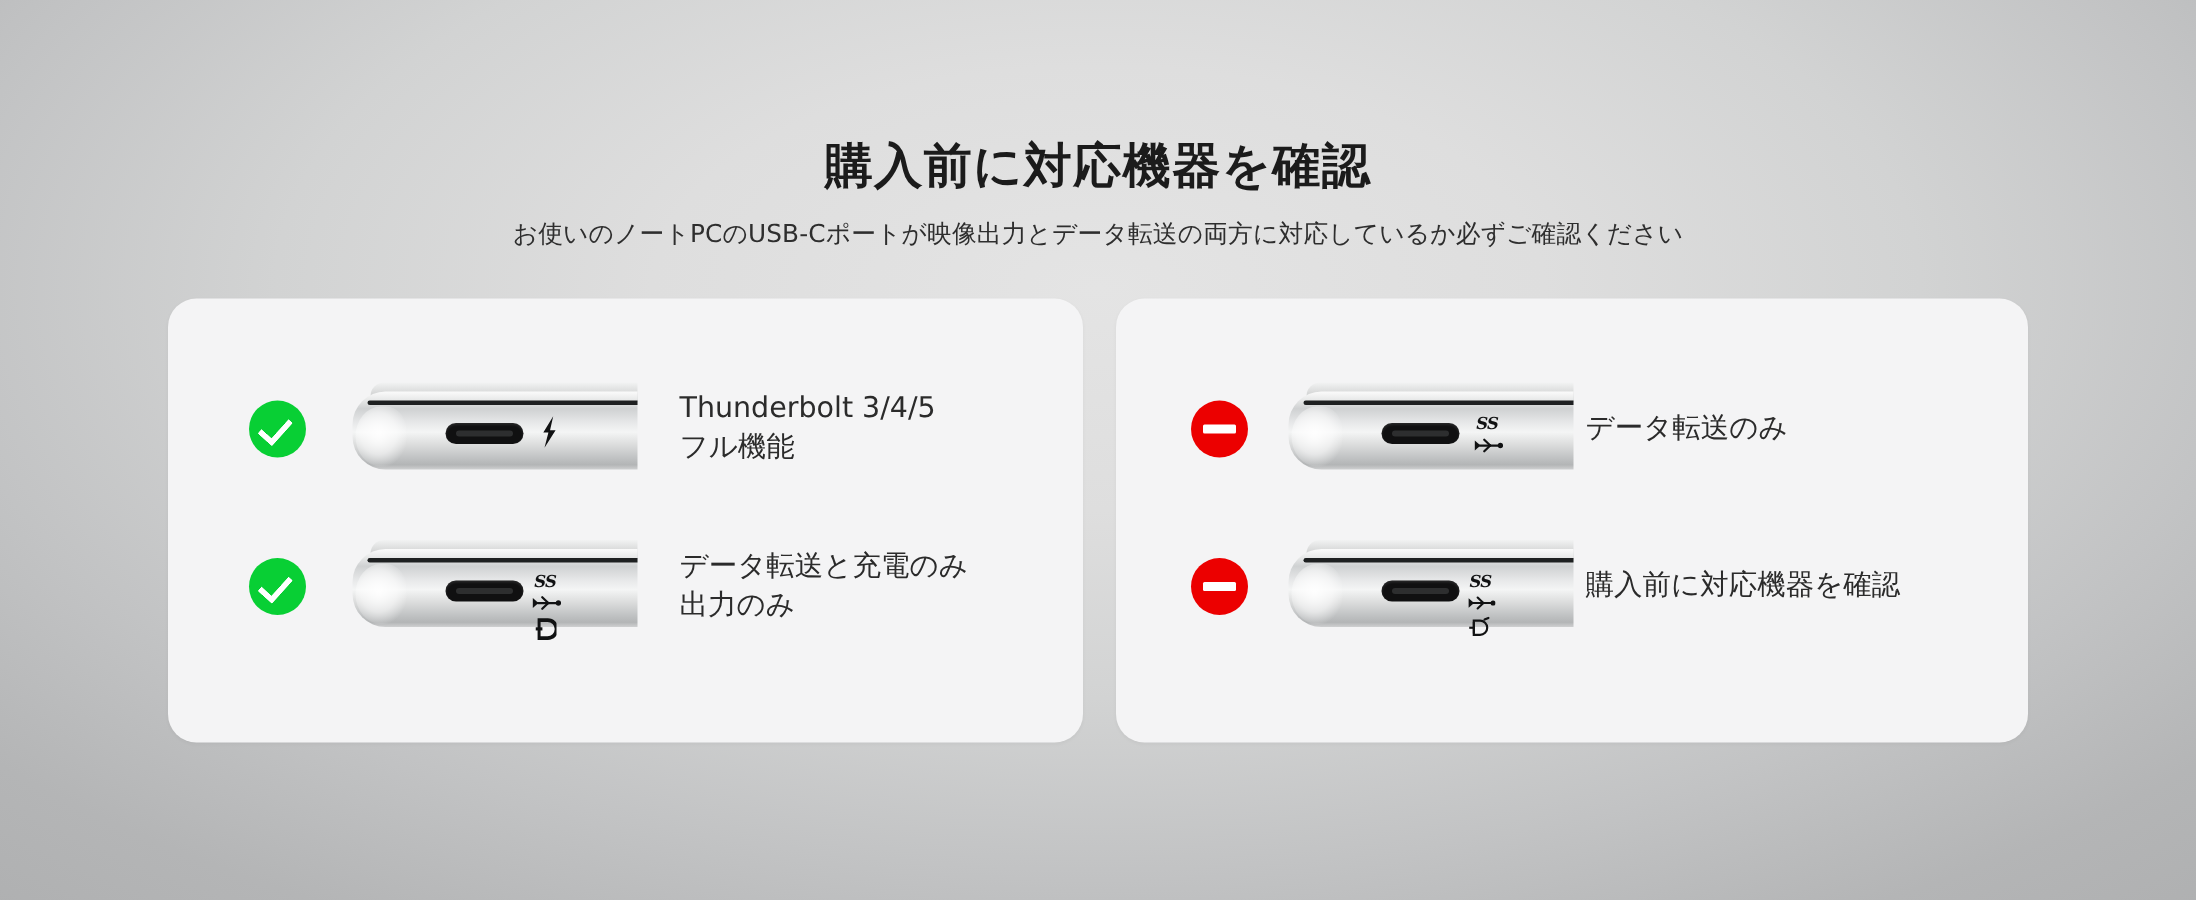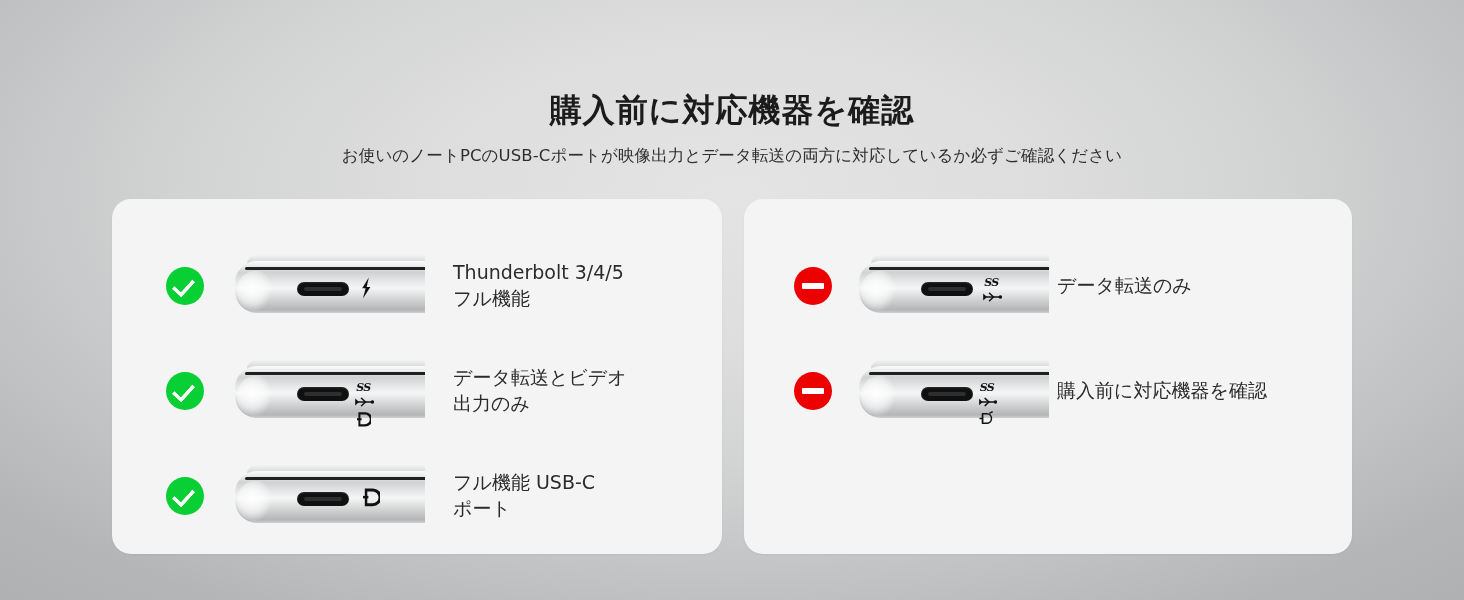--- a/index.html
+++ b/index.html
@@ -53,21 +53,21 @@
     letter-spacing: 0.1px;
     font-family: "DejaVu Sans", "Liberation Sans", sans-serif;
   }
 
   
   .panels {
     position: absolute;
     left: 112px;
     top: 199px;
     width: 1240px;
-    height: 355px;
+    height: 296px;
     display: flex;
     justify-content: space-between;
   }
   .panel {
     background: #f4f4f5;
     border-radius: 19px;
     box-sizing: border-box;
     padding: 34px 0 0 0;
     box-shadow: 0 1px 3px rgba(0,0,0,0.045);
   }
@@ -296,44 +296,24 @@
                 </svg>
               </span>
               <span style="margin-left:1px;">
                 <svg width="14" height="17" viewBox="0 0 14 17" aria-hidden="true">
                   <path d="M1.4 1.2 H8.2 A5.4 5.4 0 0 1 8.2 15.6 H1.4 Z M3.4 3.6 V13.2 H8.0 A3.4 3.4 0 0 0 8.0 3.6 Z" fill="#111213" fill-rule="evenodd"></path>
                   <rect x="0" y="7.2" width="4.6" height="2.1" fill="#111213"></rect>
                 </svg>
               </span>
             </div>
           </div>
-          <div class="label">データ転送とビデオ
+          <div class="label">データ転送と充電のみ
 出力のみ</div>
         </div>
 
-        <div class="row">
-          <div class="badge ok"></div>
-          <div class="laptop">
-            <div class="lid"></div>
-            <div class="body"></div>
-            <div class="seam"></div>
-            <div class="shine"></div>
-            <div class="port"></div>
-            <div class="symbol" style="left:128px;">
-              <span>
-                <svg width="17" height="21" viewBox="0 0 17 21" aria-hidden="true">
-                  <path d="M1.8 1.5 H9.8 A6.6 6.6 0 0 1 9.8 19.2 H1.8 Z M4.3 4.4 V16.3 H9.6 A4.2 4.2 0 0 0 9.6 4.4 Z" fill="#111213" fill-rule="evenodd"></path>
-                  <rect x="0" y="8.9" width="5.4" height="2.5" fill="#111213"></rect>
-                </svg>
-              </span>
-            </div>
-          </div>
-          <div class="label">フル機能 USB-C
-ポート</div>
-        </div>
 
       </div>
     </div>
 
     <div class="panel panel-right">
       <div class="rows">
 
         <div class="row">
           <div class="badge no"></div>
           <div class="laptop">

